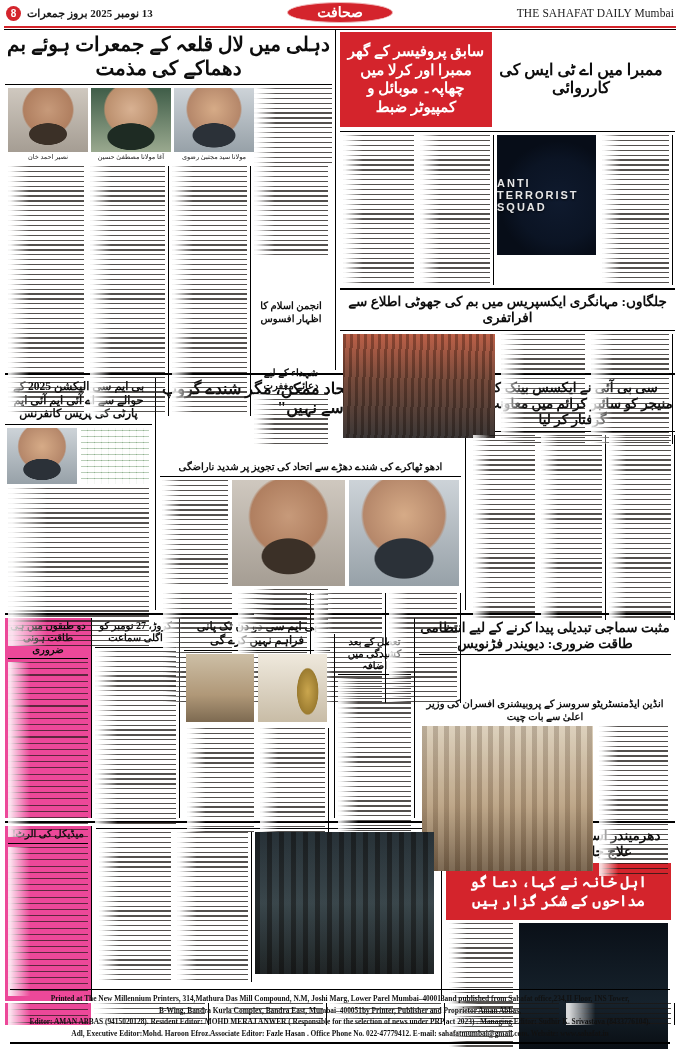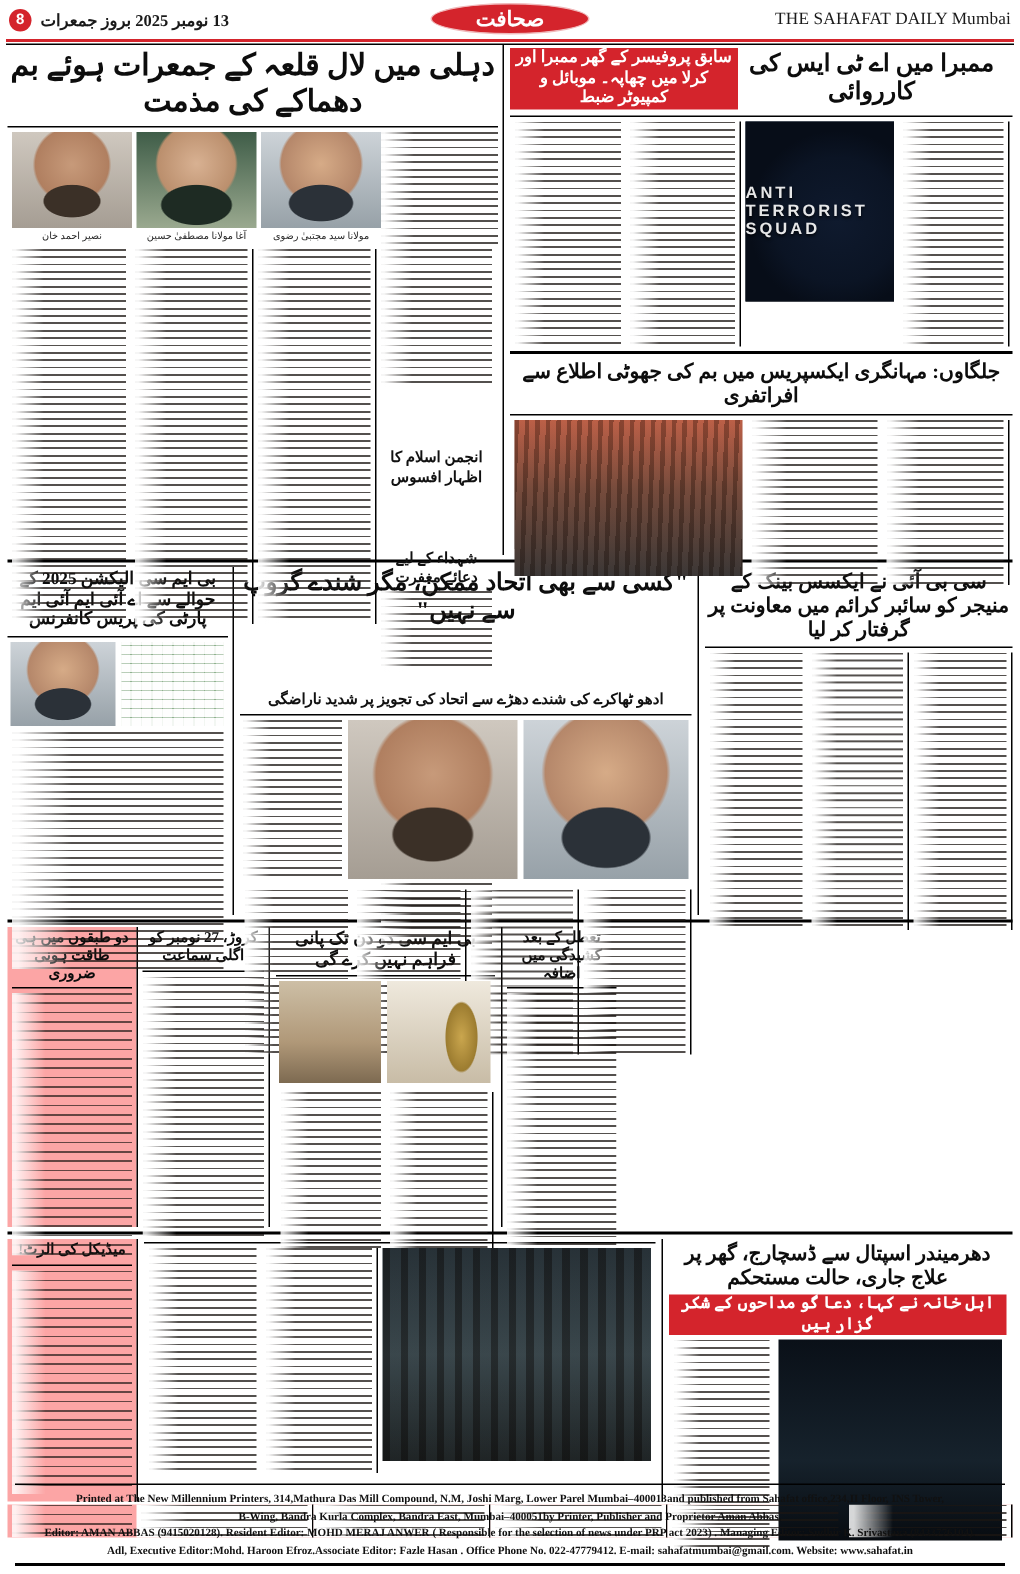--- a/index.html
+++ b/index.html
@@ -73,22 +73,22 @@
     color: #0d0d0d;
     letter-spacing: -0.2px;
   }
   .h-xl { font-size: 20px; }
   .h-lg { font-size: 16px; }
   .h-md { font-size: 13.5px; }
   .h-sm { font-size: 11.5px; }
   .kicker {
     background: #d4242c; color: #fff;
     direction: rtl; text-align: center;
-    font-weight: bold; font-size: 11px;
-    padding: 0 4px; line-height: 1.25;
+    font-weight: bold; font-size: 15px;
+    padding: 10px 4px; line-height: 1.25;
   }
   .subhead {
     direction: rtl; text-align: center;
     font-weight: bold; font-size: 10px;
     color: #111; line-height: 1.3; margin-top: 39px;
   }
   .hline { border-top: 1px solid #000; }
   .hline-d { border-top: 2.5px double #000; }
 
   
@@ -200,21 +200,21 @@
     position: absolute; inset: 0;
     display: flex; align-items: center; justify-content: center;
     color: rgba(255,255,255,0.9);
     font-family: "Liberation Sans", sans-serif;
     font-weight: bold; letter-spacing: 2px;
     font-size: 11px;
     text-shadow: 0 1px 2px rgba(0,0,0,0.8);
   }
 
   
-  .green-box { background: #fca5a5; }
+  .green-box { background: #ec4899; }
 
   
   .row { display: flex; }
   .vsep { border-left: 1px solid #000; }
   .vsep-r { border-right: 1px solid #000; }
 
   
   .footer {
     position: absolute; left: 0; right: 0; bottom: 0;
     padding: 3px 6px 5px;
@@ -446,28 +446,41 @@
       <div class="row" style="height:104px;margin-top:2px;">
         <div class="body-col" style="width:73px;padding:0 3px;">
             <span class="txt dense"></span>
           </div>
         <div class="body-col vsep-r" style="width:72px;padding:0 3px;">
             <span class="txt dense"></span>
           </div>
       </div>
     </div>
 
-    <div class="vsep" style="width:80px;padding:2px 3px;">
+    <div class="vsep" style="width:80px;padding:2px 3px;margin-top:16px;">
       <div class="headline h-sm urdu" style="font-size:10px;padding-bottom:3px;">تعطل کے بعد کشیدگی میں اضافہ</div>
       <div class="hline"></div>
       <div class="body-col" style="height:178px;padding-top:3px;">
           <span class="txt dense"></span>
         </div>
     </div>
 
+    <div class="vsep" style="width:261px;padding:2px 4px;">
+      <div class="headline h-md urdu" style="padding-bottom:2px;">مثبت سماجی تبدیلی پیدا کرنے کے لیے انتظامی طاقت ضروری: دیویندر فڑنویس</div>
+      <div class="hline"></div>
+      <div class="subhead" style="padding:3px 0;">انڈین ایڈمنسٹریٹو سروسز کے پروبیشنری افسران کی وزیر اعلیٰ سے بات چیت</div>
+      <div class="row" style="height:150px;">
+        <div style="width:178px;padding:0 3px;">
+          <div class="photo p-room" style="height:145px;"></div>
+        </div>
+        <div class="body-col" style="width:75px;padding:0 3px;">
+            <span class="txt dense"></span>
+          </div>
+      </div>
+    </div>
   </div>
 
   <div class="hline-d" style="margin:3px 0;"></div>
 
   <div class="row" style="height:175px;">
 
     <div class="green-box" style="width:86px;padding:2px 3px;">
       <div class="headline h-sm urdu" style="font-size:10px;padding-bottom:3px;">میڈیکل کی الرٹ!</div>
       <div class="hline"></div>
       <div class="body-col" style="height:152px;padding-top:3px;">

